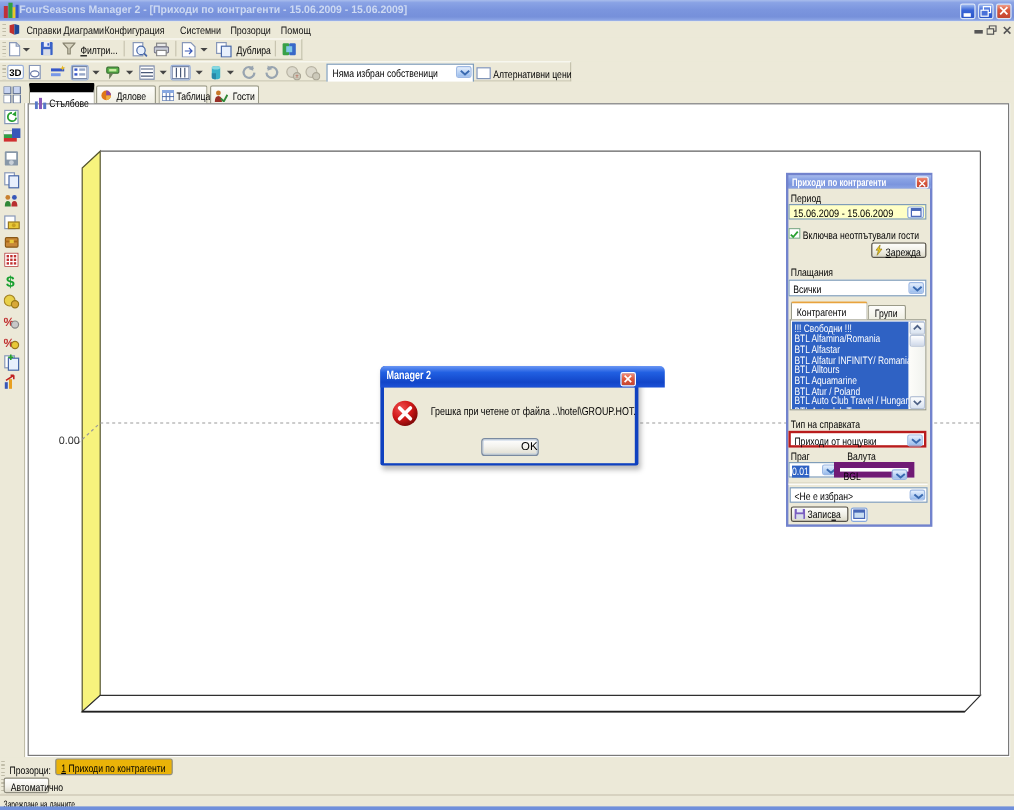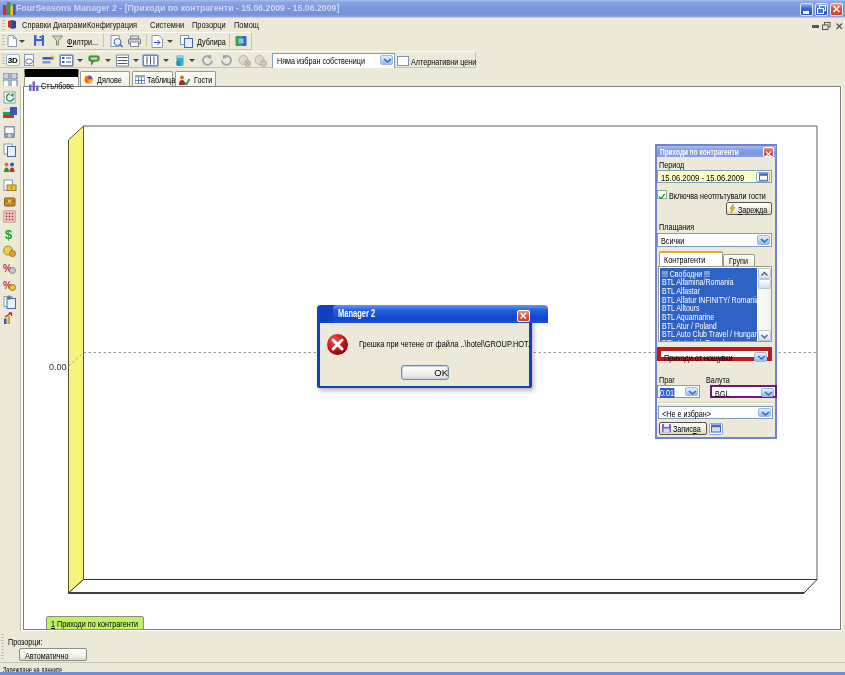--- a/index.html
+++ b/index.html
@@ -328,26 +328,26 @@
 <g transform="translate(0,222)">
         <rect x="1" y="6.5" width="2.5" height="5.5" fill="#3858b8"></rect>
         <rect x="4.5" y="4" width="2.5" height="8" fill="#e8a020"></rect>
         <path d="M2 5 L8.5 .8 M8.5 .8 L8.5 4 M8.5 .8 L5.8 .8" stroke="#c02020" stroke-width="1.3" fill="none"></path>
       </g>
 </svg></div>
 
 <div class="abs" id="winrow"></div>
 <div class="abs grip" style="left:1px;top:634px;height:13px"></div>
 <div class="abs t9" style="left:7.5px;top:637px">Прозорци:</div>
-<div class="abs xpbtn" style="left:46px;top:616px;width:97.5px;height:14px;background:#bef264">
+<div class="abs xpbtn" style="left:46px;top:632px;width:97.5px;height:14px;background:#eab308">
     <span class="t9" style="position:absolute;left:4px;top:2px"><span style="text-decoration:underline">1</span> Приходи по контрагенти</span>
   </div>
 <div class="abs" id="autorow"></div>
 <div class="abs grip" style="left:1px;top:649px;height:12px"></div>
-<div class="abs xpbtn" style="left:19px;top:647.5px;width:68px;height:13.5px">
+<div class="abs xpbtn" style="left:3px;top:647.5px;width:38px;height:13.5px">
     <span class="t9" style="position:absolute;left:5px;top:2px">Автоматично</span>
   </div>
 <div class="abs" id="statusbar"></div>
 <div class="abs" style="left:3px;top:664.5px;font-size:9px;transform:scaleX(.62);transform-origin:0 0;white-space:nowrap">Зареждане на данните</div>
 <div class="abs" id="bluestrip"></div>
 
 <div class="abs" style="left:655px;top:144px;width:122px;height:295px;background:#7283cd;z-index:10">
  <div style="position:absolute;left:2px;top:13px;width:118px;height:280px;background:#ece9d8"></div>
  <div style="position:absolute;left:1.5px;top:1.5px;width:119px;height:11.5px;background:linear-gradient(180deg,#a8bcec,#8aa3e5 30%,#7b95de 70%,#8ba4e4)">
    <span style="position:absolute;left:3px;top:1px;color:#fff;font-weight:bold;font-size:9px;white-space:nowrap;transform:scaleX(.72);transform-origin:0 0">Приходи по контрагенти</span>
@@ -399,39 +399,39 @@
       <div style="position:absolute;left:0.5px;top:0;width:13.5px;height:11px;background:linear-gradient(180deg,#fdfefe,#d8e2f0);border:1px solid #b8c4d8;border-radius:2px"><svg width="11" height="9">
               <path d="M2.5 5.5 L5.5 2.5 L8.5 5.5" stroke="#4d6185" stroke-width="1.4" fill="none"></path>
             </svg></div>
       <div style="position:absolute;left:0.5px;top:11px;width:13.5px;height:10px;background:linear-gradient(180deg,#fff,#d0daeb);border:1px solid #b8c4d8;border-radius:2px"></div>
       <div style="position:absolute;left:0.5px;bottom:0;width:13.5px;height:11px;background:linear-gradient(180deg,#fdfefe,#d8e2f0);border:1px solid #b8c4d8;border-radius:2px"><svg width="11" height="9">
               <path d="M2.5 3 L5.5 6 L8.5 3" stroke="#4d6185" stroke-width="1.4" fill="none"></path>
             </svg></div>
     </div>
   </div>
   <div class="t9" style="position:absolute;left:2px;top:191.5px">Тип на справката</div>
-  <div style="position:absolute;left:0px;top:190px;width:115px;height:13.5px;background:#fff;border:4px solid #b91c1c">
+  <div style="position:absolute;left:0px;top:202px;width:115px;height:13.5px;background:#fff;border:2px solid #b91c1c">
     <span class="t9" style="position:absolute;left:3px;top:2px">Приходи от нощувки</span>
     <span class="cbtn" style="height:9.5px">
           <svg width="11" height="8" style="position:absolute;left:1px;top:1px">
             <path d="M2 2 L5.5 5 L9 2" stroke="#3a6ab0" stroke-width="1.6" fill="none"></path>
           </svg>
         </span>
   </div>
   <div class="t9" style="position:absolute;left:2px;top:218px">Праг</div>
   <div class="t9" style="position:absolute;left:49px;top:218px">Валута</div>
   <div style="position:absolute;left:0px;top:227.5px;width:43px;height:13.5px;background:#fff;border:1px solid #7f9db9">
     <span class="t9" style="position:absolute;left:1.5px;top:2px;background:#2f62c4;color:#fff">0.01</span>
     <span class="cbtn" style="height:9.5px">
           <svg width="11" height="8" style="position:absolute;left:1px;top:1px">
             <path d="M2 2 L5.5 5 L9 2" stroke="#3a6ab0" stroke-width="1.6" fill="none"></path>
           </svg>
         </span>
   </div>
-  <div style="position:absolute;left:53px;top:227.5px;width:66.5px;height:13.5px;background:#fff;border:2px solid #701a75">
+  <div style="position:absolute;left:38px;top:227.5px;width:66.5px;height:13.5px;background:#fff;border:5px solid #701a75">
     <span class="t9" style="position:absolute;left:3px;top:2px">BGL</span>
     <span class="cbtn" style="height:9.5px">
           <svg width="11" height="8" style="position:absolute;left:1px;top:1px">
             <path d="M2 2 L5.5 5 L9 2" stroke="#3a6ab0" stroke-width="1.6" fill="none"></path>
           </svg>
         </span>
   </div>
   <div style="position:absolute;left:0px;top:245px;width:116px;height:2px;border-top:1px solid #d8d4bf;border-bottom:1px solid #fff"></div>
   <div style="position:absolute;left:1px;top:248.5px;width:114.5px;height:13.5px;background:#fff;border:1px solid #7f9db9">
     <span class="t9" style="position:absolute;left:3px;top:2px">&lt;Не е избран&gt;</span>
@@ -452,21 +452,21 @@
   <div style="position:absolute;left:52px;top:266px;width:14px;height:11.5px;background:#fff;border:1px solid #88a8dc;border-radius:2px">
         <svg width="12" height="9.5" style="position:absolute;left:0;top:0">
           <rect x="1.5" y="1" width="9" height="7" fill="#c8ddf2" stroke="#4868b8"></rect>
           <rect x="1.5" y="1" width="9" height="2.2" fill="#4868b8"></rect>
         </svg>
       </div>
  </div>
 </div>
 
 <div class="abs" style="left:317px;top:305px;width:215px;height:83px;background:#0f41c0;border-radius:4px 4px 2px 2px;z-index:20;box-shadow:2px 3px 4px rgba(90,90,90,.4)">
-  <div style="position:absolute;left:16px;top:0;width:215px;height:17.5px;border-radius:4px 4px 0 0;background:linear-gradient(180deg,#6a96f4 0%,#2160e2 30%,#1245c8 75%,#1d52d8 100%)">
+  <div style="position:absolute;left:0;top:0;width:237px;height:17.5px;border-radius:4px 4px 0 0;background:linear-gradient(180deg,#6a96f4 0%,#2160e2 30%,#1245c8 75%,#1d52d8 100%)">
     <span style="position:absolute;left:5px;top:3px;color:#fff;font-weight:bold;font-size:10px;white-space:nowrap;transform:scaleX(.75);transform-origin:0 0">Manager 2</span>
   </div>
   <div style="position:absolute;right:2.5px;top:4.5px;width:12.5px;height:12px;background:linear-gradient(180deg,#f0907c,#dd5639 50%,#c44531);border:1px solid #fff;border-radius:2px"><svg width="10.5" height="10">
         <path d="M2.5 2 L8 7.5 M8 2 L2.5 7.5" stroke="#fff" stroke-width="1.4"></path>
       </svg></div>
   <div style="position:absolute;left:3px;top:17.5px;width:209px;height:63px;background:#ece9d8">
     <svg width="23" height="23" style="position:absolute;left:6px;top:10px">
       <defs>
           <radialGradient id="rg" cx="35%" cy="30%" r="75%">
             <stop offset="0%" stop-color="#f05050"></stop>

